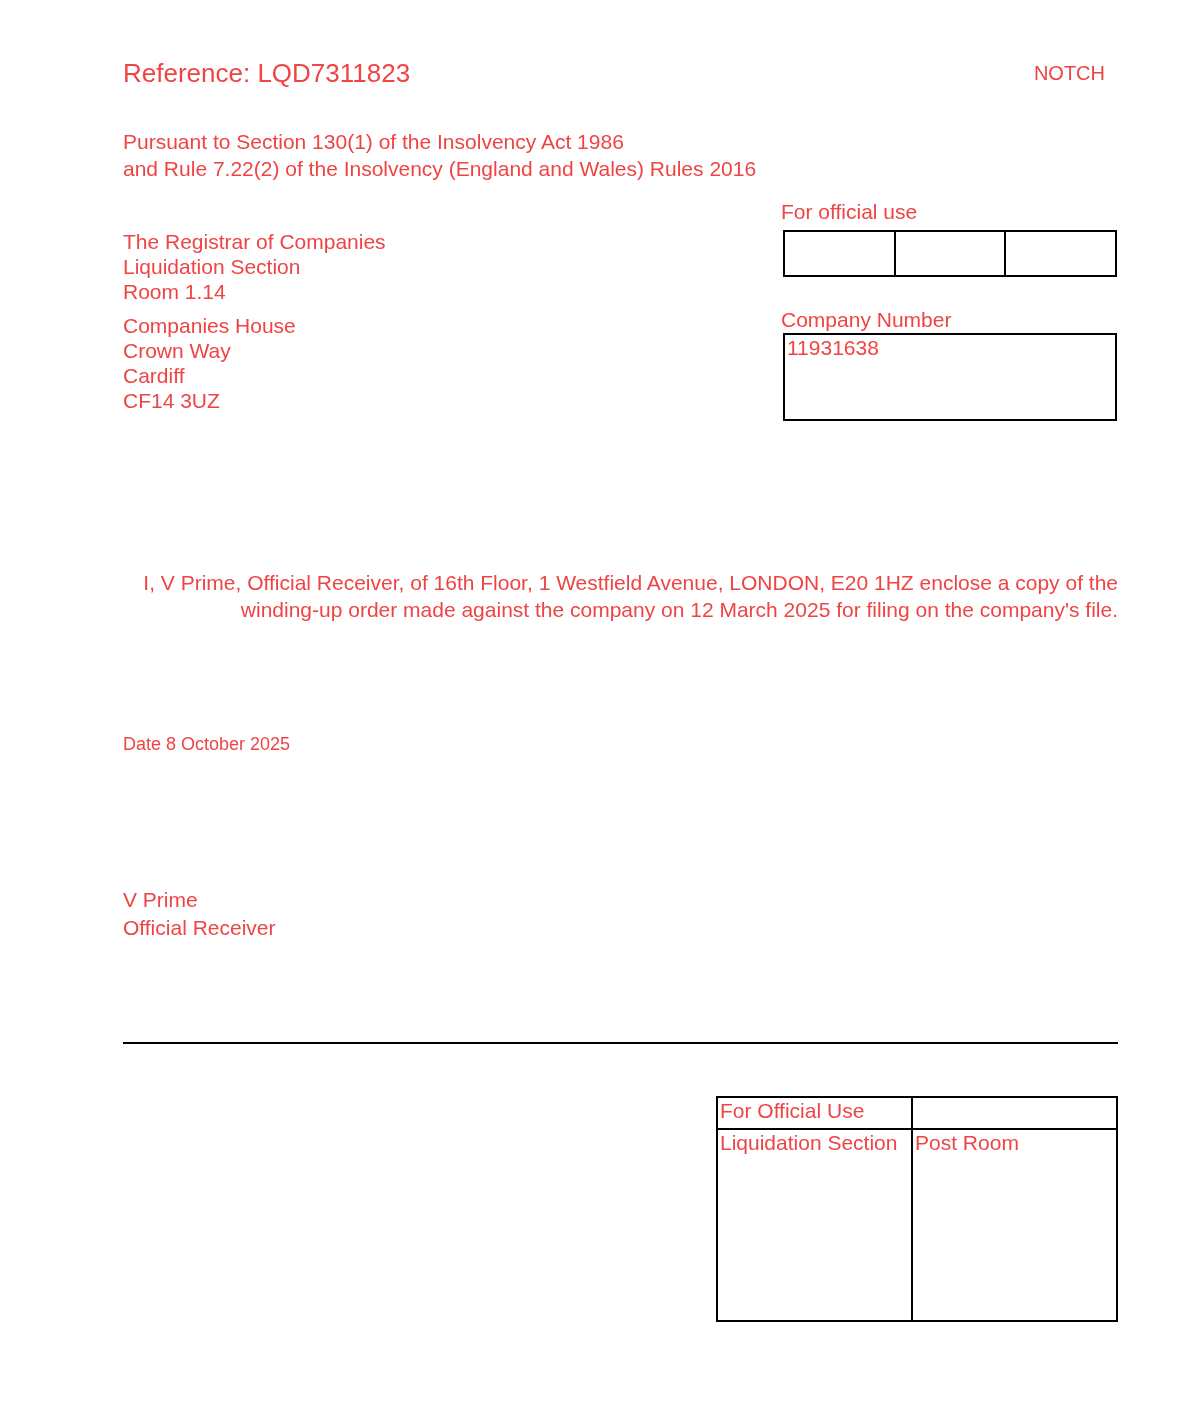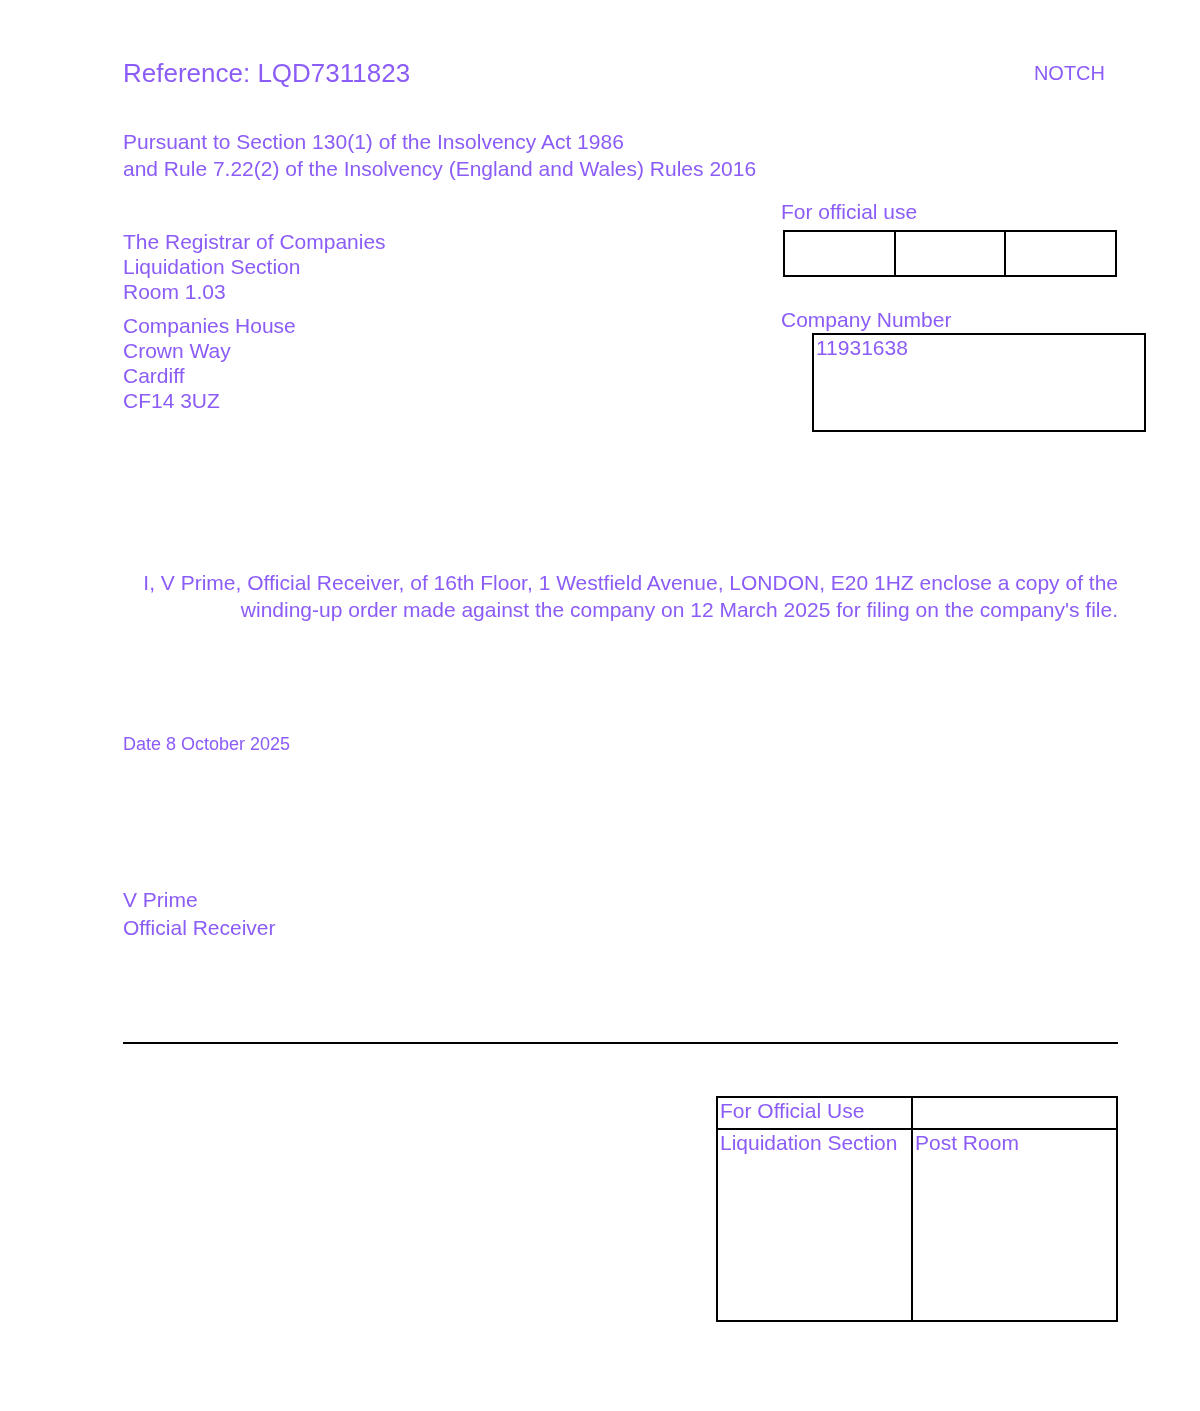--- a/index.html
+++ b/index.html
@@ -7,21 +7,21 @@
     margin: 0;
     padding: 0;
     background: #ffffff;
   }
 
   #page {
     position: relative;
     width: 1200px;
     height: 1411px;
     background: #ffffff;
-    color: #8b5cf6;
+    color: #ef4444;
     font-family: "Liberation Sans", sans-serif;
     overflow: hidden;
   }
 
   
   .abs { position: absolute; }
 
   
   .reference-line {
     left: 123px;
@@ -98,24 +98,24 @@
   
   .company-number-label {
     left: 781px;
     top: 307px;
     font-size: 21px;
     line-height: 25px;
     white-space: nowrap;
   }
 
   .company-number-box {
-    left: 812px;
+    left: 783px;
     top: 333px;
     width: 334px;
-    height: 99px;
+    height: 88px;
     border: 2px solid #000000;
     box-sizing: border-box;
     padding-left: 48px;
   }
   .company-number-box .value {
     position: absolute;
     left: 2px;
     top: 0px;
     font-size: 21px;
     line-height: 25px;
@@ -217,21 +217,21 @@
 
   <div class="abs citation">
     <div>Pursuant to Section 130(1) of the Insolvency Act 1986</div>
     <div>and Rule 7.22(2) of the Insolvency (England and Wales) Rules 2016</div>
   </div>
 
 
   <div class="abs addressee">
     <div>The Registrar of Companies</div>
     <div>Liquidation Section</div>
-    <div>Room 1.03</div>
+    <div>Room 1.14</div>
     <div class="group-gap"></div>
     <div>Companies House</div>
     <div>Crown Way</div>
     <div>Cardiff</div>
     <div>CF14 3UZ</div>
   </div>
 
   <div class="abs official-use-label">For official use</div>
 
   <div class="abs official-use-boxes">

